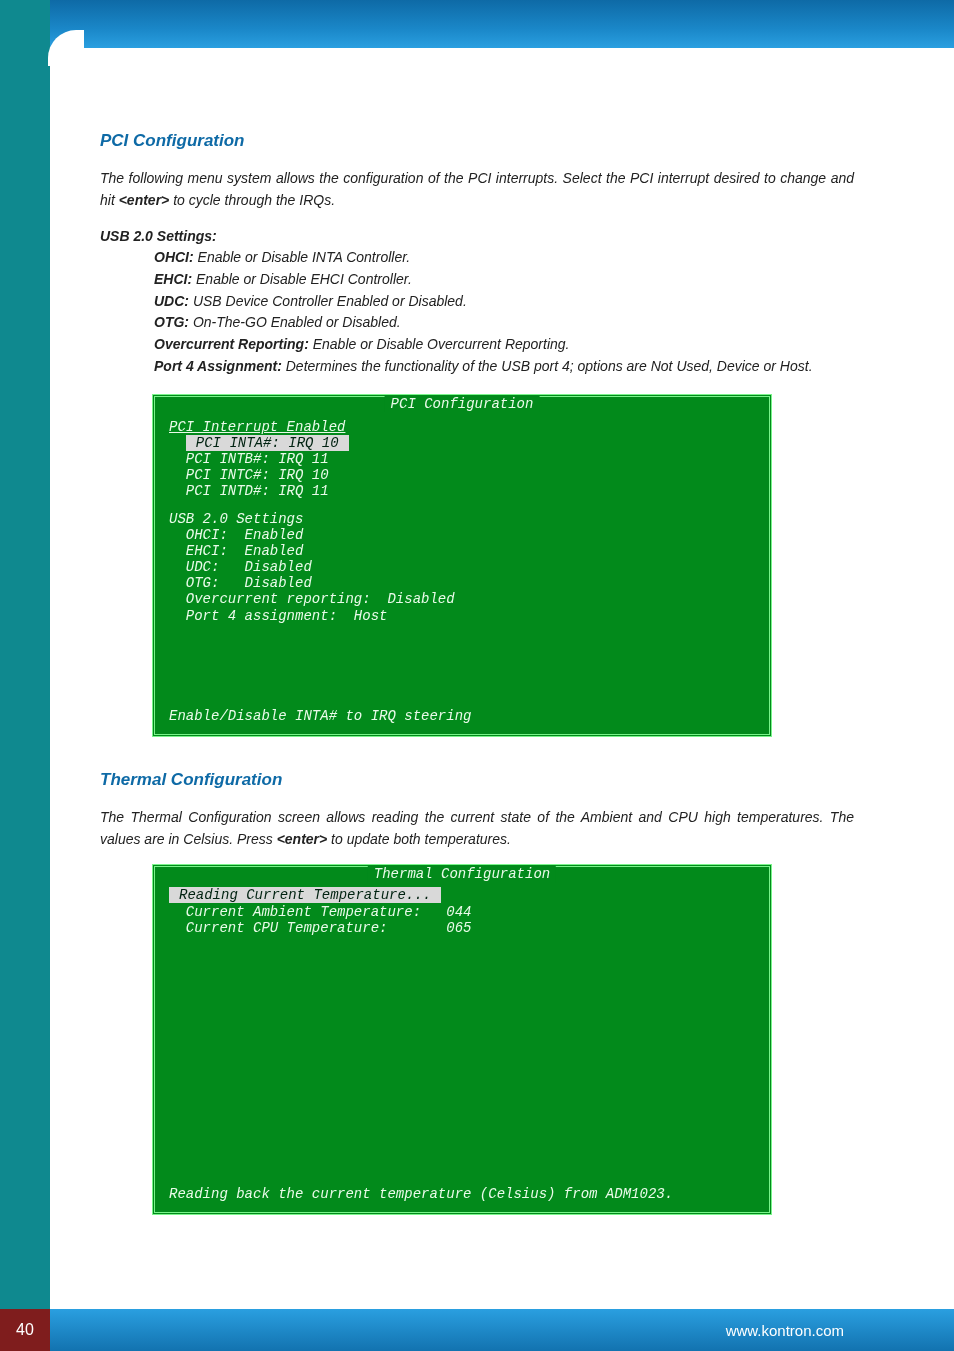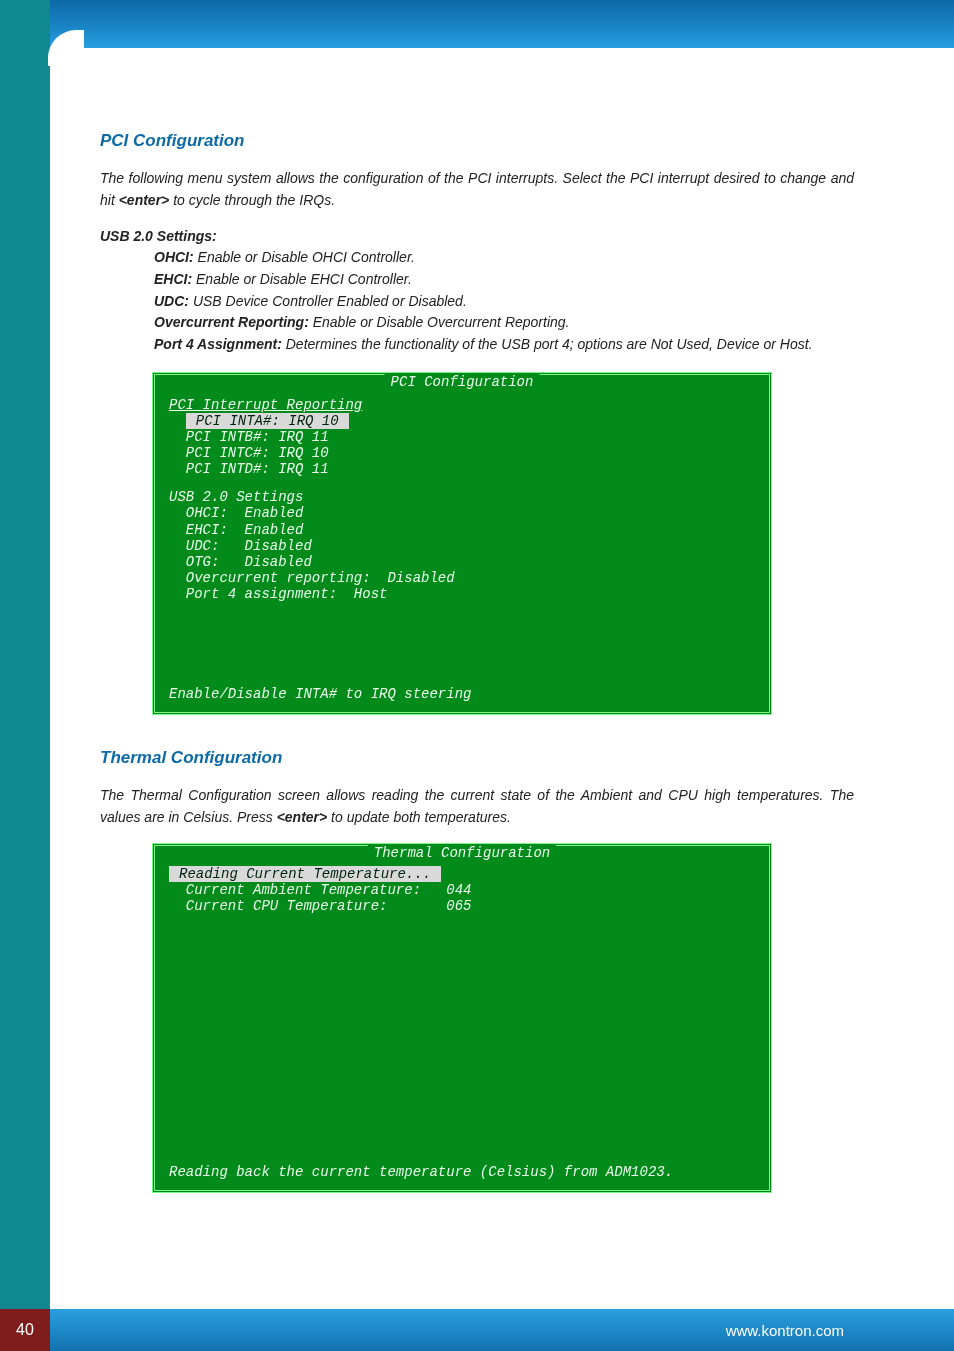--- a/index.html
+++ b/index.html
@@ -161,31 +161,32 @@
   <div class="content">
 
     <h2 class="section">PCI Configuration</h2>
 
     <p class="body">
       <span>The following menu system allows the configuration of the PCI interrupts. Select the PCI interrupt desired to change and hit </span><span class="bold">&lt;enter&gt;</span><span> to cycle through the IRQs.</span>
     </p>
 
     <div class="defs">
       <div class="hdr">USB 2.0 Settings:</div>
-      <div class="row"><span class="k">OHCI:</span><span> Enable or Disable OHCI Controller.</span></div>
+      <div class="row"><span class="k">OHCI:</span><span> Enable or Disable INTA Controller.</span></div>
       <div class="row"><span class="k">EHCI:</span><span> Enable or Disable EHCI Controller.</span></div>
       <div class="row"><span class="k">UDC:</span><span> USB Device Controller Enabled or Disabled.</span></div>
+      <div class="row"><span class="k">OTG:</span><span> On-The-GO Enabled or Disabled.</span></div>
       <div class="row"><span class="k">Overcurrent Reporting:</span><span> Enable or Disable Overcurrent Reporting.</span></div>
       <div class="row"><span class="k">Port 4 Assignment:</span><span> Determines the functionality of the USB port 4; options are Not Used, Device or Host.</span></div>
     </div>
 
     <div class="bios">
       <span class="title"> PCI Configuration </span>
       <div class="toprows">
-        <div class="line"><span class="sect-u">PCI Interrupt Reporting</span></div>
+        <div class="line"><span class="sect-u">PCI Interrupt Enabled</span></div>
         <div class="line">  <span class="sel">PCI INTA#: IRQ 10</span></div>
         <div class="line">  PCI INTB#: IRQ 11</div>
         <div class="line">  PCI INTC#: IRQ 10</div>
         <div class="line">  PCI INTD#: IRQ 11</div>
       </div>
       <div class="gap"></div>
       <div class="usbrows">
         <div class="line">USB 2.0 Settings</div>
         <div class="line">  OHCI:  Enabled</div>
         <div class="line">  EHCI:  Enabled</div>

